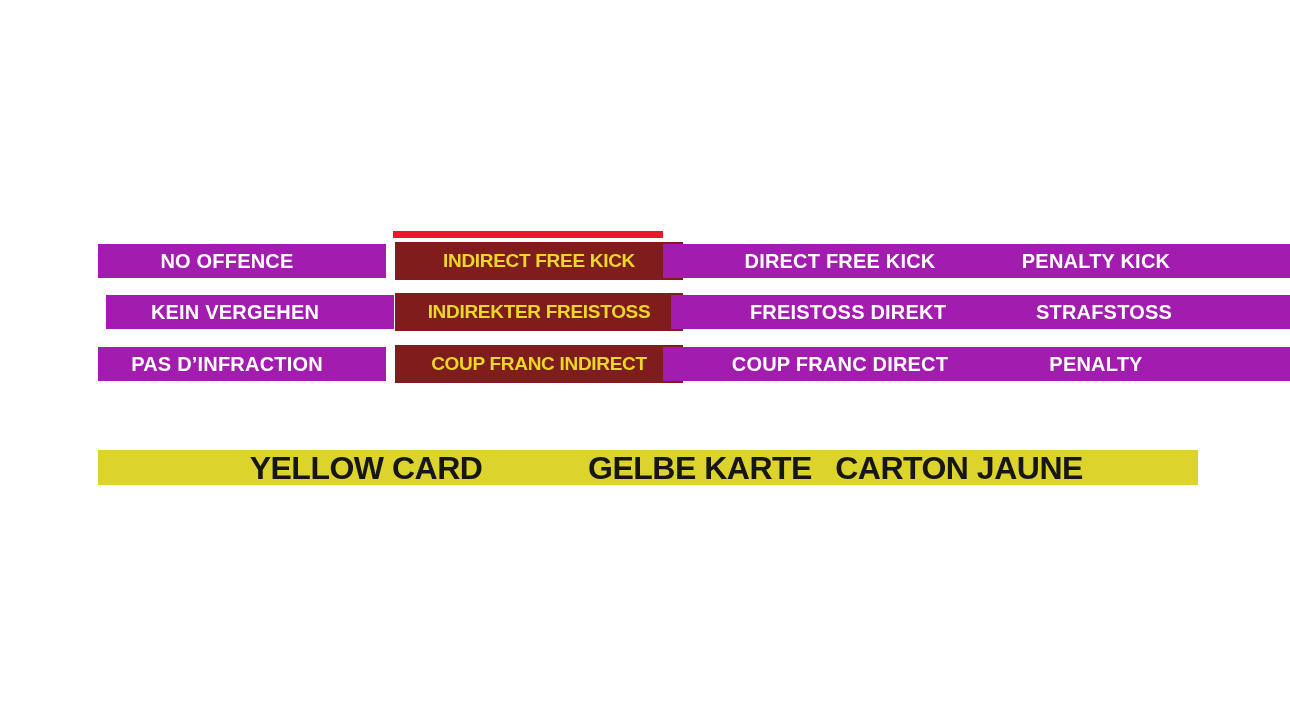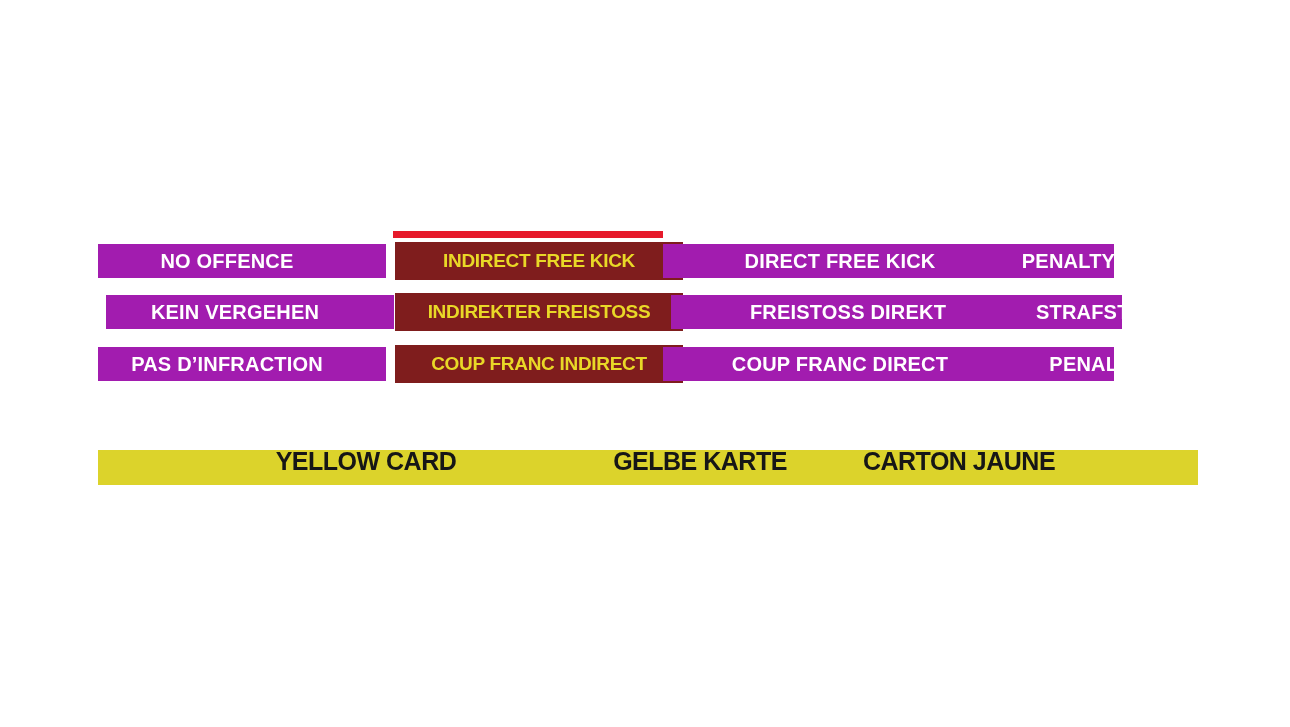--- a/index.html
+++ b/index.html
@@ -25,21 +25,21 @@
     display: flex;
     align-items: center;
     justify-content: center;
     color: #ffffff;
     font-size: 20px;
     white-space: nowrap;
     letter-spacing: 0.2px;
   }
   .opt-left  { left: 98px;  width: 288px; padding-right: 30px; box-sizing: content-box; }
   .opt-left.pad { width: 258px; padding-right: 30px; }
-  .right-bar { left: 663px; width: 451px; }
+  .right-bar { left: 663px; width: 628px; }
 
   .t1 { top: 244px; }
   .t2 { top: 295px; margin-left: 8px; }
   .t3 { top: 347px; }
 
   .sel {
     position: absolute;
     left: 395px;
     width: 288px;
     height: 38px;
@@ -90,24 +90,23 @@
     width: 1100px;
     height: 35px;
     background: #DCD32B;
   }
   .slabel {
     position: absolute;
     top: 0;
     height: 23px;
     width: 240px;
     display: flex;
-    align-items: center;
     justify-content: center;
     color: #161616;
-    font-size: 25px;
+    font-size: 32px;
     letter-spacing: -0.5px;
     white-space: nowrap;
   }
   .s1 { left: 148px; }
   .s2 { left: 482px; }
   .s3 { left: 741px; }
 </style>
 </head>
 <body>
 

